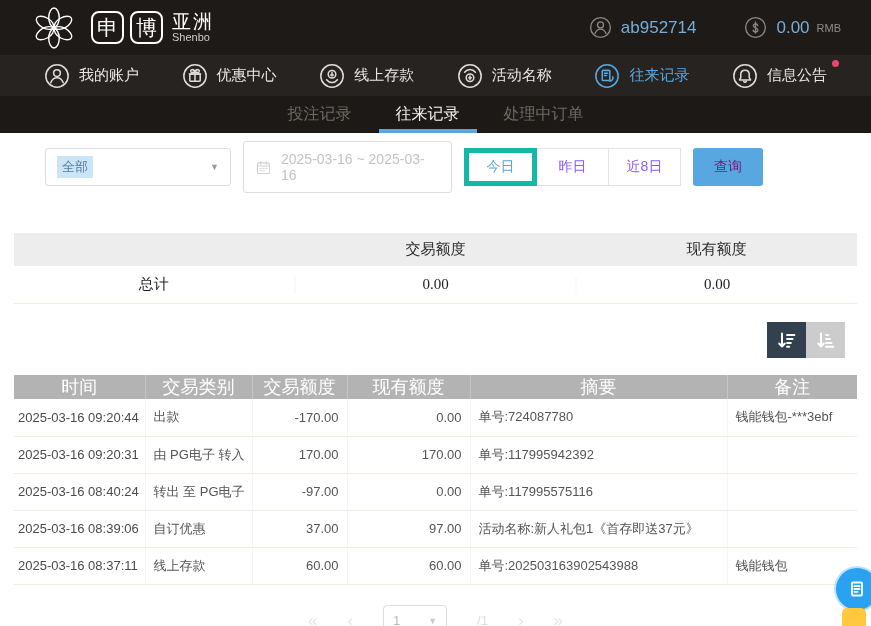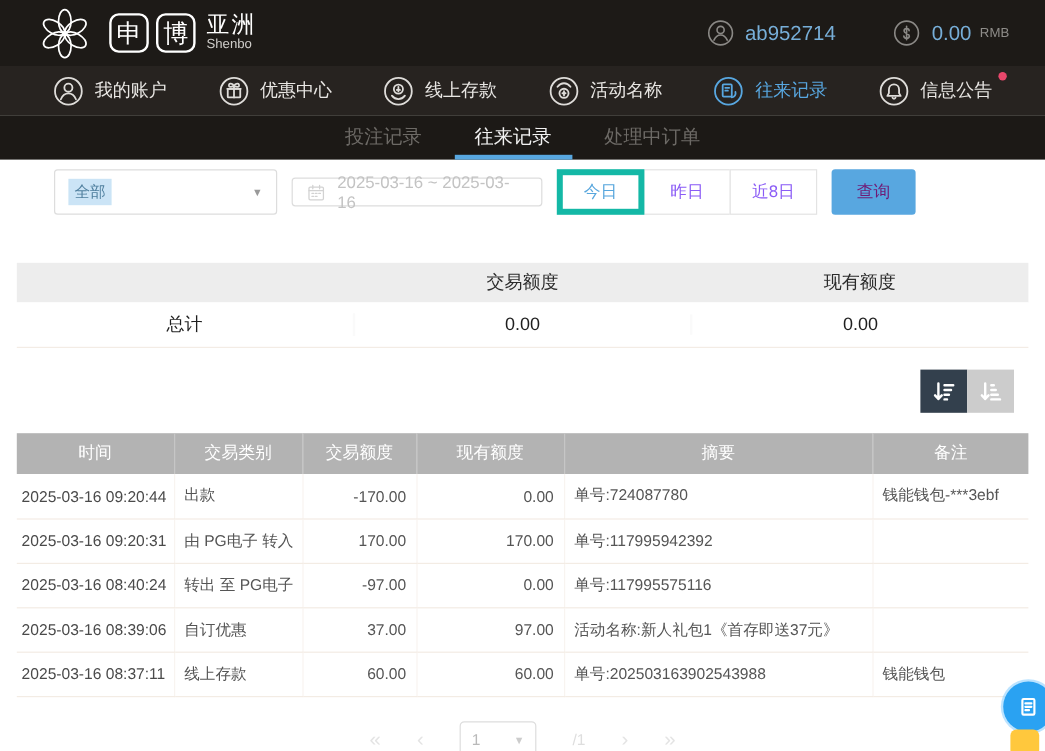--- a/index.html
+++ b/index.html
@@ -32,47 +32,47 @@
   .subnav { height:37px; background:var(--subnav-bg,#1c1916); display:flex; align-items:stretch; justify-content:center; gap:10px; }
   .subtab { color:#6d6a66; font-size:16px; padding:0 17px; display:flex; align-items:center; cursor:pointer; position:relative; }
   .subtab.active { color:#f2f2f2; }
   .subtab.active::after { content:""; position:absolute; left:0; right:0; bottom:0; height:4px; background:var(--accent-blue,#58a7e0); }
 
   
   .filters { display:flex; align-items:center; padding:8px 14px 0; }
   .select { width:186px; height:38px; border:1px solid #ddd; border-radius:3px; display:flex; align-items:center; justify-content:space-between; padding:0 11px; cursor:pointer; background:#fff;margin-left:31px; }
   .select .val { background:#cbe4f6; color:#4f7f9e; font-size:13px; padding:2px 5px; }
   .select .caret { color:#9a9a9a; font-size:9px; }
-  .datebox { width:209px; height:24px; border:1px solid #ddd; border-radius:3px; display:flex; align-items:center; gap:9px; padding:0 11px; color:#c3c3c3; font-size:14px; margin-left:12px; cursor:pointer; }
+  .datebox { width:209px; height:52px; border:1px solid #ddd; border-radius:3px; display:flex; align-items:center; gap:9px; padding:0 11px; color:#c3c3c3; font-size:14px; margin-left:12px; cursor:pointer; }
   .datebox .icon svg { width:17px; height:17px; color:#d2d2d2; }
   .btn-group { display:flex; margin-left:12px; }
   .quick { width:73px; height:38px; border:1px solid #e3e3e3; background:#fff; color:#8b5cf6; font-size:14px; display:flex; align-items:center; justify-content:center; cursor:pointer; margin-left:-1px; }
   .quick:first-child { margin-left:0; }
   .quick.active { border:5px solid #14b8a6; color:#57a6dd; position:relative; z-index:1; }
   .search-btn { width:70px; height:38px; background:var(--accent-blue,#58a7e0); border:none; border-radius:3px; color:#701a75; font-size:14px; margin-left:12px; cursor:pointer; }
 
   
   .summary { margin:40px 14px 0; font-size:15px; }
   .summary-header { display:flex; background:#ededed; height:33px; align-items:center; color:#2b2b2b; }
   .summary-row { display:flex; height:38px; align-items:center; color:#1f1f1f; background:#fff; border-bottom:1px solid #f3ece5; }
   .summary-header > div, .summary-row > div { flex:1; text-align:center; }
-  .summary-row > div { border-right:2px solid #fafafa; }
+  .summary-row > div { border-right:2px solid #fafafa;font-family:Liberation Serif, serif; }
   .summary-row > div:last-child { border-right:none; }
 
   
   .sort-row { display:flex; justify-content:flex-end; margin:18px 26px 0 0; }
   .sort-btn { width:39px; height:36px; display:flex; align-items:center; justify-content:center; border:none; cursor:pointer; }
   .sort-btn .icon svg { width:23px; height:23px; }
   .sort-btn.desc { background:var(--sort-active-bg,#33404d); color:#fff; }
   .sort-btn.asc { background:#ccc; color:#fff; }
 
   
   .tx-wrap { margin:17px 14px 0; }
   table.tx { width:843px; border-collapse:collapse; table-layout:fixed; }
-  table.tx th { background:var(--table-header-bg,#b3b3b3); color:#fff; font-weight:normal; height:34px; font-size:14px; border-right:1px solid #c6c6c6; }
+  table.tx th { background:var(--table-header-bg,#b3b3b3); color:#fff; font-weight:normal; height:18px; font-size:18px; border-right:1px solid #c6c6c6; }
   table.tx th:last-child { border-right:none; }
   table.tx td { height:37px; color:#555; font-size:13px; border-bottom:1px solid #f3ece4; border-right:1px solid #f8f4f0; padding:0 8px; overflow:hidden; white-space:nowrap; }
   table.tx td:last-child { border-right:none; }
   table.tx td.al { text-align:left; } table.tx td.ar { text-align:right; }
   table.tx td.c-time { padding-left:4px; color:#4a4a4a; }
 
   
   .pagination { display:flex; align-items:center; justify-content:center; gap:30px; margin-top:20px; }
   .pg-arrow { color:#e4e4e4; font-size:17px; background:none; border:none; cursor:pointer; line-height:1; }
   .pg-select { width:64px; height:32px; border:1px solid #ddd; border-radius:4px; display:flex; align-items:center; justify-content:space-between; padding:0 9px; color:#b9b9b9; font-size:13px; cursor:pointer; background:#fff; }

